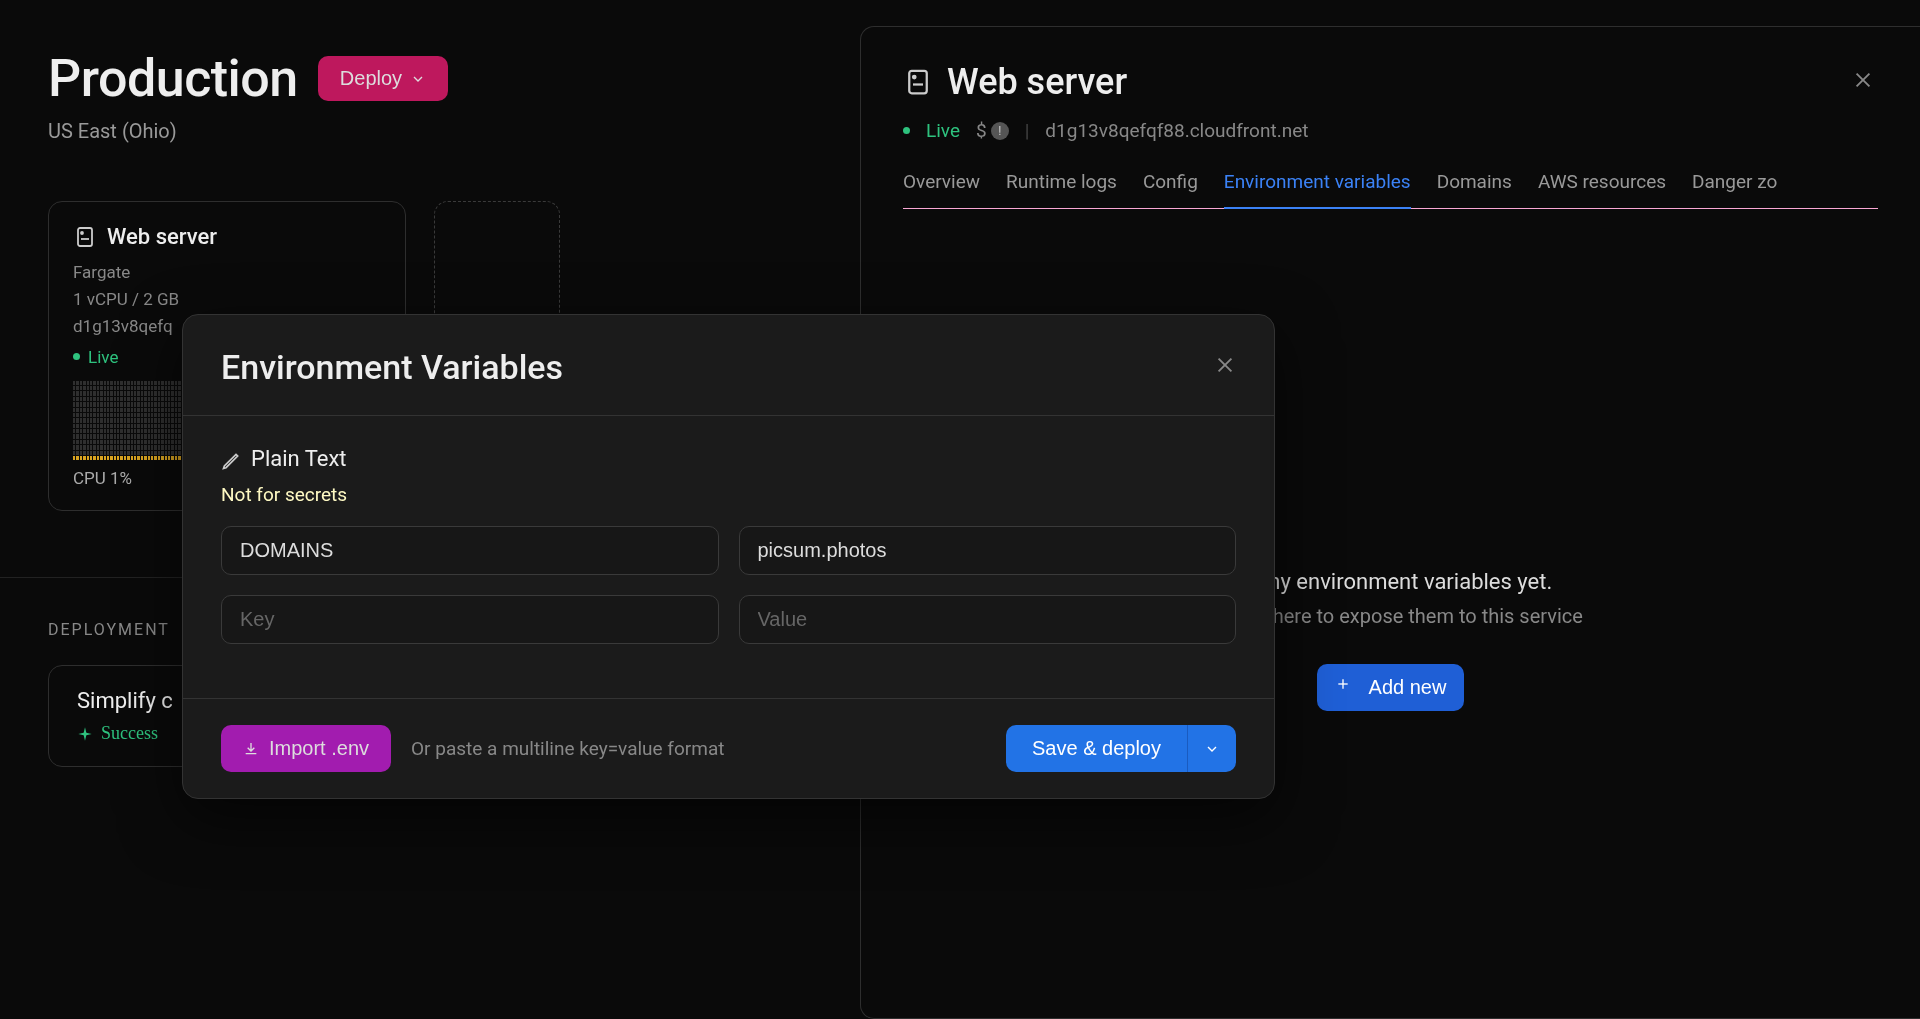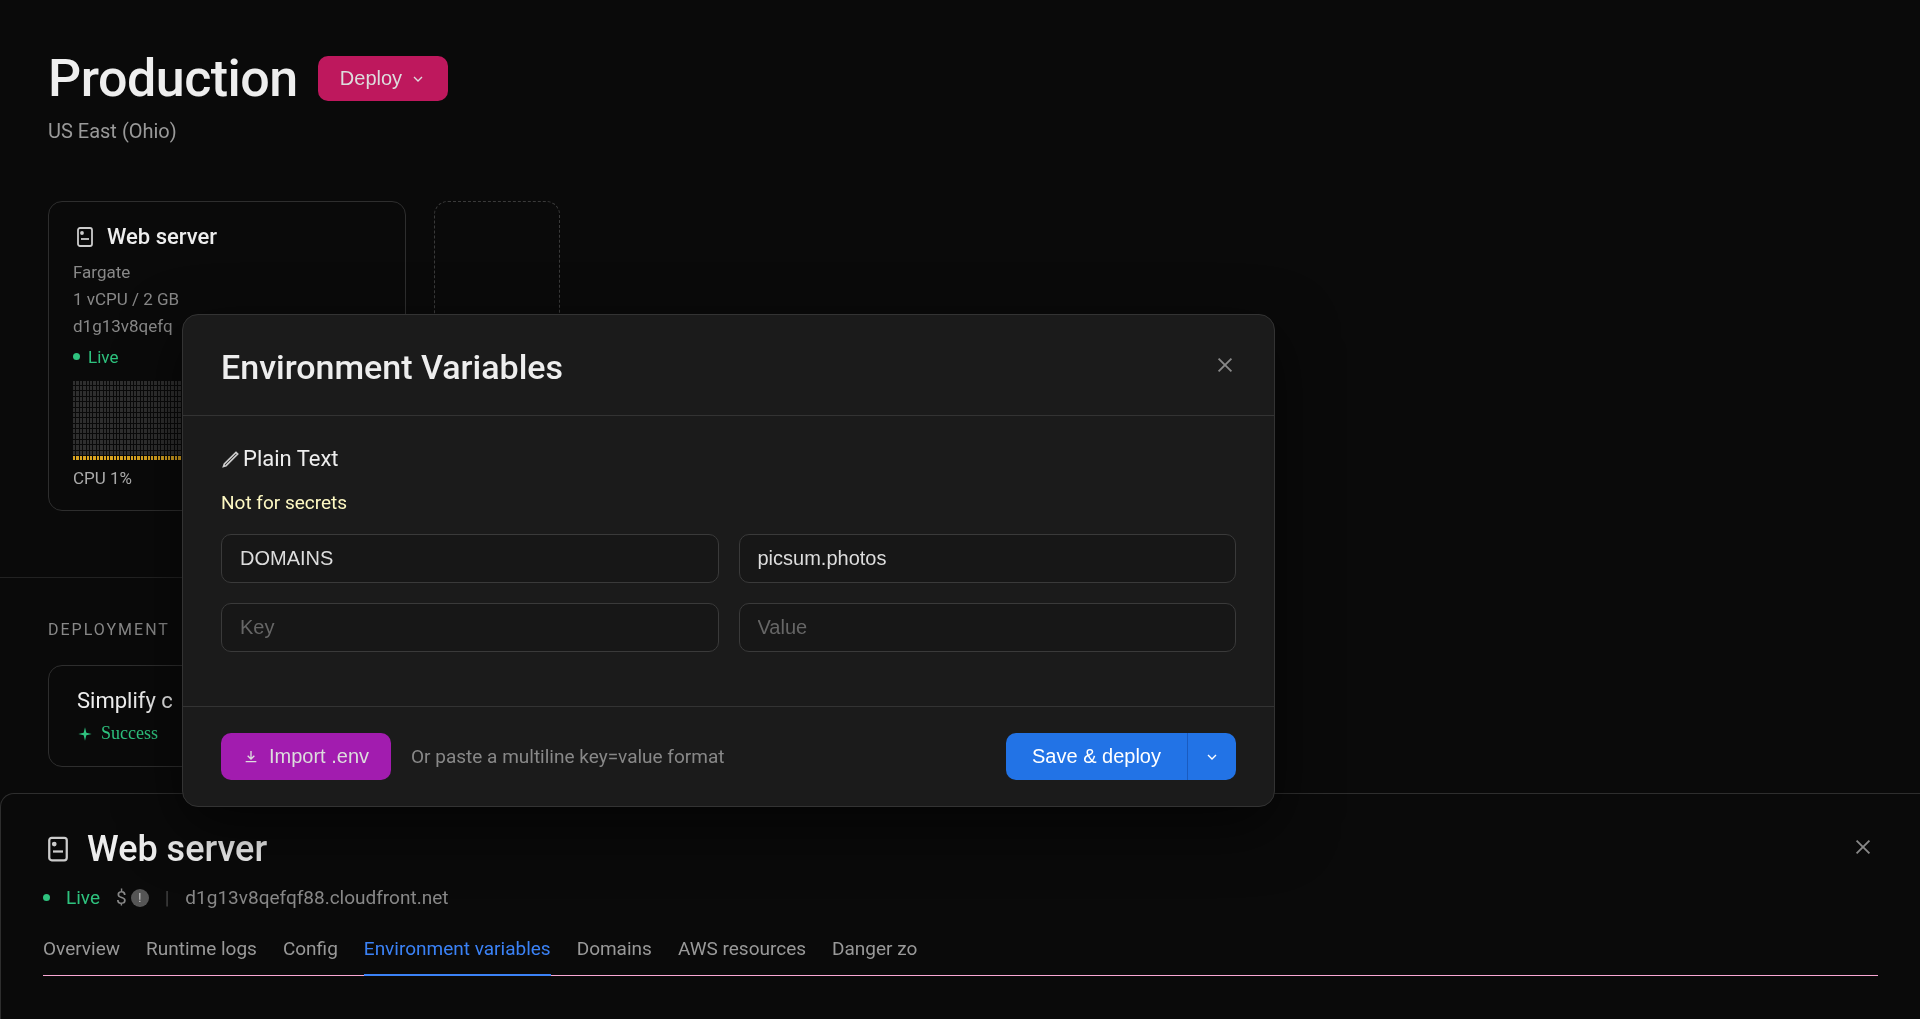--- a/index.html
+++ b/index.html
@@ -5,21 +5,21 @@
 * { margin: 0; padding: 0; box-sizing: border-box; }
 body {
   background: #0a0a0a;
   color: #e5e5e5;
   font-family: -apple-system, BlinkMacSystemFont, "Segoe UI", Roboto, sans-serif;
   width: 1920px;
   height: 1019px;
   overflow: hidden;
   position: relative;
 }
-.main-layout { display: flex; height: 100%; flex-direction: column; }
+.main-layout { display: flex; height: 100%; }
 
 
 .left-col { width: 860px; padding: 48px 48px 0 48px; }
 .page-header { display: flex; align-items: center; gap: 20px; margin-bottom: 10px; }
 .page-title { font-size: 52px; font-weight: 500; color: #eee; letter-spacing: -0.5px; }
 .btn {
   display: inline-flex; align-items: center; gap: 8px;
   padding: 11px 22px; border-radius: 10px; font-size: 20px;
   background: #be185d; color: #ddd; border: none; cursor: pointer;
 }
@@ -94,21 +94,21 @@
   border: 1px solid #333; border-radius: 16px;
   box-shadow: 0 20px 60px rgba(0,0,0,0.6);
 }
 .modal-header {
   display: flex; align-items: center; justify-content: space-between;
   padding: 32px 38px 28px;
 }
 .modal-title { font-size: 34px; font-weight: 500; color: #eee; }
 .modal-divider { border: none; border-top: 1px solid #333; }
 .modal-body { padding: 30px 38px 34px; }
-.section-head { display: flex; align-items: center; gap: 2px; margin-bottom: 20px; }
+.section-head { display: flex; align-items: flex-end; gap: 10px; margin-bottom: 12px; }
 .section-title { font-size: 22px; color: #eee; }
 .section-sub { font-size: 19px; color: #fef9c3; margin-bottom: 20px; }
 .form-row { display: flex; gap: 20px; margin-bottom: 20px; }
 .input {
   flex: 1; background: #171717; border: 1px solid #3a3a3a;
   border-radius: 10px; padding: 12px 18px; font-size: 20px;
   color: #ddd;
 }
 .input::placeholder { color: #666; }
 .modal-footer {

